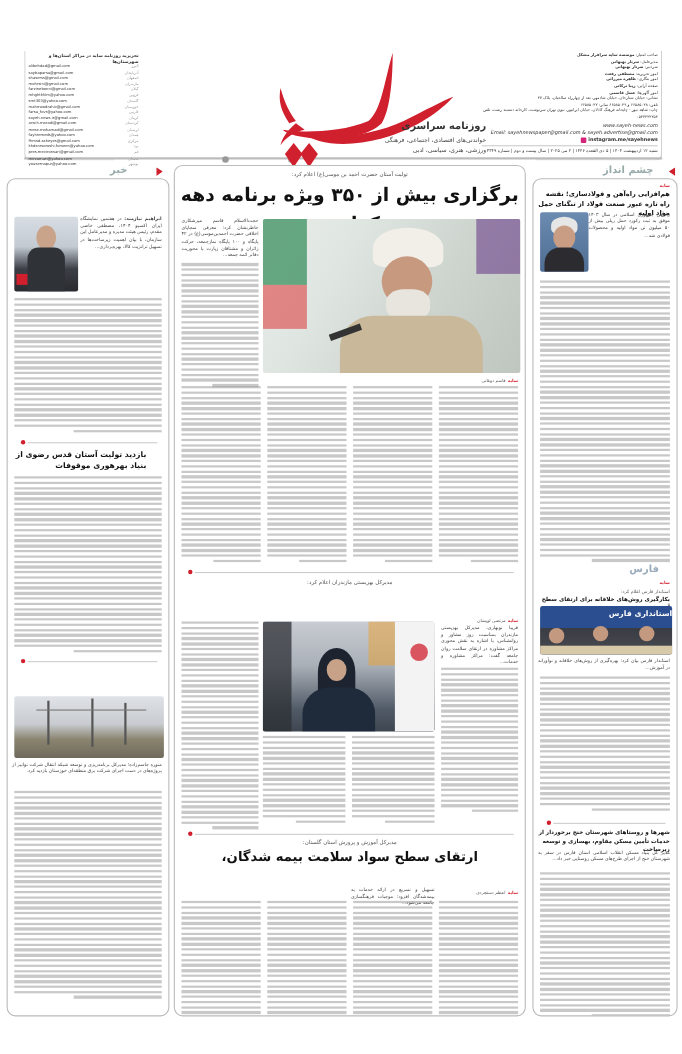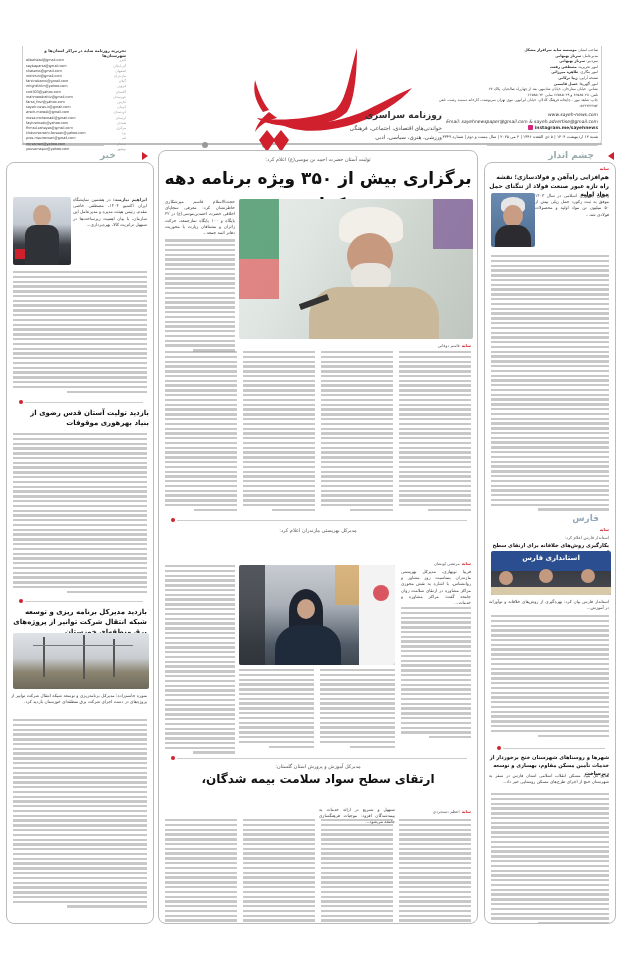--- a/index.html
+++ b/index.html
@@ -227,21 +227,21 @@
         <i></i>
         <i></i>
         <i></i>
         <i></i>
         <i style="width: 60%;"></i>
       </div>
 
     <div class="sep-dots" style="left:10px;right:10px;top:236px;">
         <span></span>
       </div>
-    <div class="headline" style="position:absolute;right:4px;top:245px;width:120px;font-size:7px;line-height:10px;">بازدید تولیت آستان قدس رضوی از بنیاد بهرهوری موقوفات</div>
+    <div class="headline" style="position:absolute;right:20px;top:245px;width:120px;font-size:7px;line-height:10px;">بازدید تولیت آستان قدس رضوی از بنیاد بهرهوری موقوفات</div>
     <div class="body-lines" style="position:absolute;left:6px;right:6px;top:270px;" id="lines-l2">
         <i></i>
         <i></i>
         <i></i>
         <i></i>
         <i></i>
         <i></i>
         <i></i>
         <i></i>
         <i></i>
@@ -268,21 +268,20 @@
         <i></i>
         <i></i>
         <i></i>
         <i></i>
         <i style="width: 60%;"></i>
       </div>
 
     <div class="sep-dots" style="left:10px;right:10px;top:435px;">
         <span></span>
       </div>
-    <div class="headline" style="position:absolute;right:6px;top:444px;width:136px;font-size:7px;line-height:10px;">بازدید مدیرکل برنامه ریزی و توسعه شبکه انتقال شرکت توانیر از پروژه‌های برق منطقه‌ای خوزستان</div>
     <div class="photo" style="left:6px;top:470px;width:136px;height:56px;background:linear-gradient(180deg,#dfe3e8 0%,#c8ccd0 45%,#8a8470 70%,#6e6a5c 100%);">
       <div style="position:absolute;left:30px;top:4px;width:2px;height:40px;background:#555;"></div>
       <div style="position:absolute;left:70px;top:2px;width:2px;height:44px;background:#555;"></div>
       <div style="position:absolute;left:100px;top:6px;width:2px;height:38px;background:#555;"></div>
       <div style="position:absolute;left:20px;top:12px;width:100px;height:1px;background:#777;"></div>
     </div>
     <div class="body-text" style="position:absolute;right:6px;top:530px;width:136px;">منوره جاسم‌زاده؛ مدیرکل برنامه‌ریزی و توسعه شبکه انتقال شرکت توانیر از پروژه‌های در دست اجرای شرکت برق منطقه‌ای خوزستان بازدید کرد.</div>
     <div class="body-lines" style="position:absolute;left:6px;right:6px;top:556px;" id="lines-l3">
         <i></i>
         <i></i>
@@ -837,21 +836,21 @@
         <i style="width: 60%;"></i>
       </div>
 
     <div class="sec-tag" style="right:16px;top:350px;color:#9ab;">فارس</div>
     <div class="byline" style="position:absolute;right:6px;top:364px;">
       <span class="tag">سایه</span>
     </div>
     <div class="kicker" style="position:absolute;right:6px;top:372px;text-align:right;font-size:4.2px;">استاندار فارس اعلام کرد:</div>
     <div class="headline" style="position:absolute;right:6px;top:378px;width:122px;font-size:5.2px;line-height:8px;">بکارگیری روش‌های خلاقانه برای ارتقای سطح آموزش</div>
     <div class="photo" style="left:6px;top:388px;width:120px;height:44px;background:linear-gradient(180deg,#2a4e8f 0%,#2a4e8f 45%,#3a3c44 46%,#4a4b52 100%);">
-      <div style="position:absolute;left:0;right:0;top:3px;text-align:center;color:#fff;font-size:7px;font-weight:bold;">استانداری فارس</div>
+      <div style="position:absolute;left:0;right:0;top:3px;text-align:right;color:#fff;font-size:7px;font-weight:bold;">استانداری فارس</div>
       <div style="position:absolute;left:8px;top:20px;width:14px;height:14px;border-radius:50%;background:#c39a80;"></div>
       <div style="position:absolute;left:48px;top:18px;width:14px;height:14px;border-radius:50%;background:#c39a80;"></div>
       <div style="position:absolute;left:90px;top:18px;width:14px;height:14px;border-radius:50%;background:#c39a80;"></div>
       <div style="position:absolute;left:0;right:0;bottom:0;height:8px;background:#d8c9a8;"></div>
     </div>
     <div class="body-text" style="position:absolute;right:6px;top:436px;width:120px;">استاندار فارس بیان کرد: بهره‌گیری از روش‌های خلاقانه و نوآورانه در آموزش...</div>
     <div class="body-lines" style="position:absolute;left:6px;right:6px;top:452px;" id="lines-r2">
         <i></i>
         <i></i>
         <i></i>

